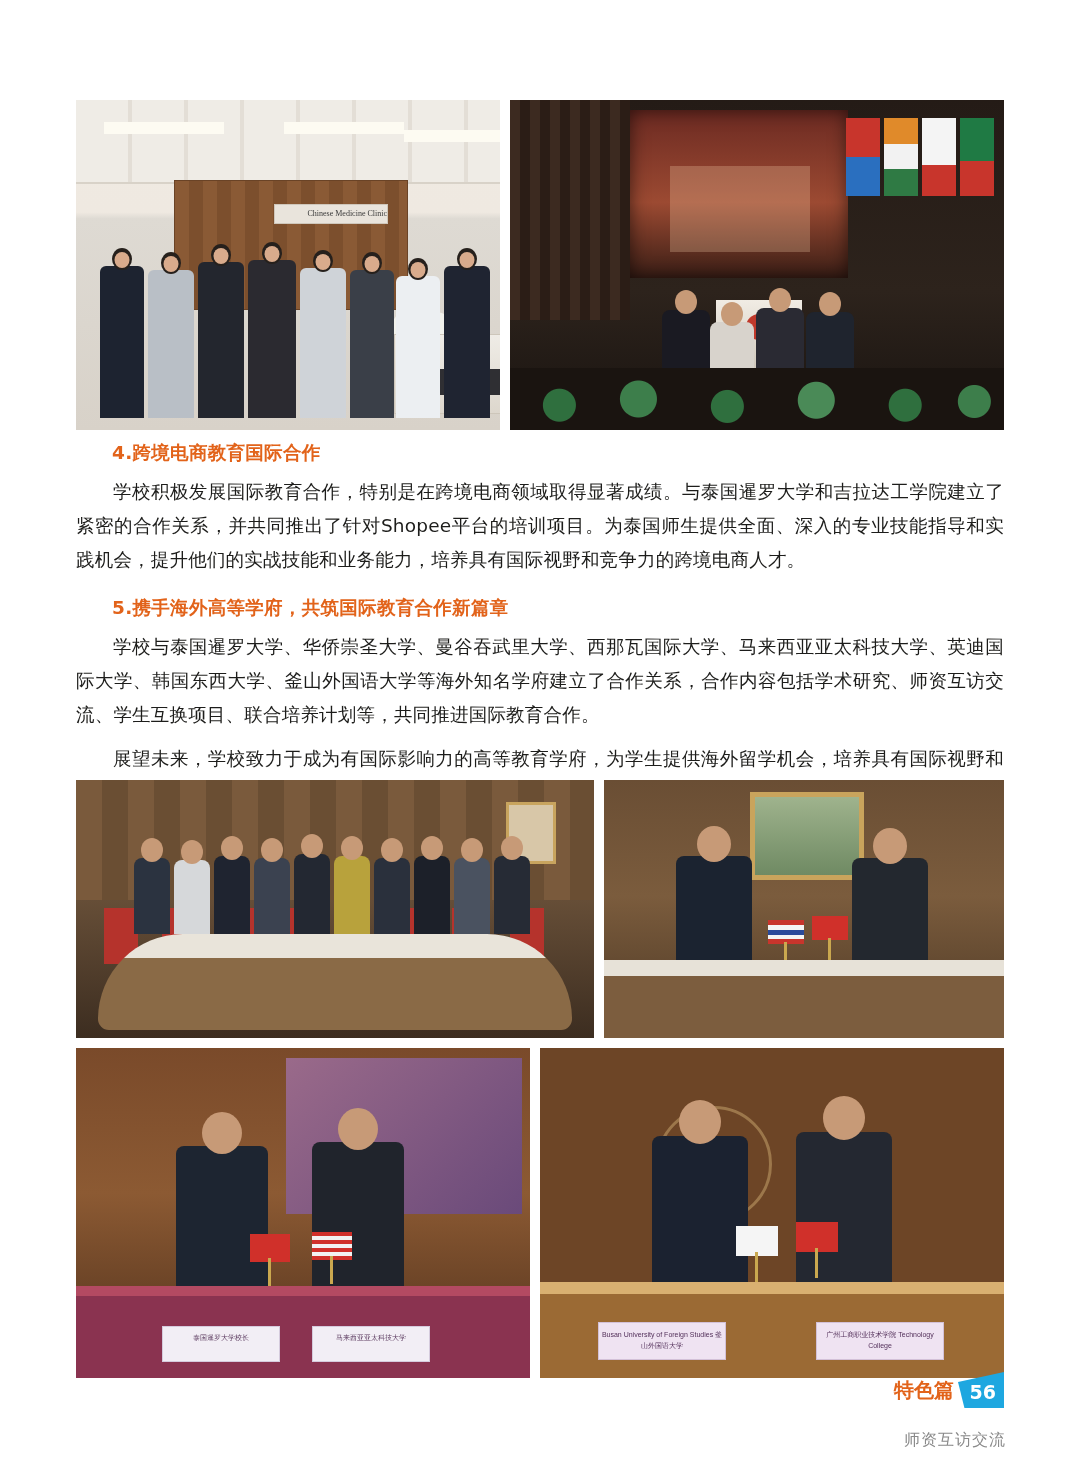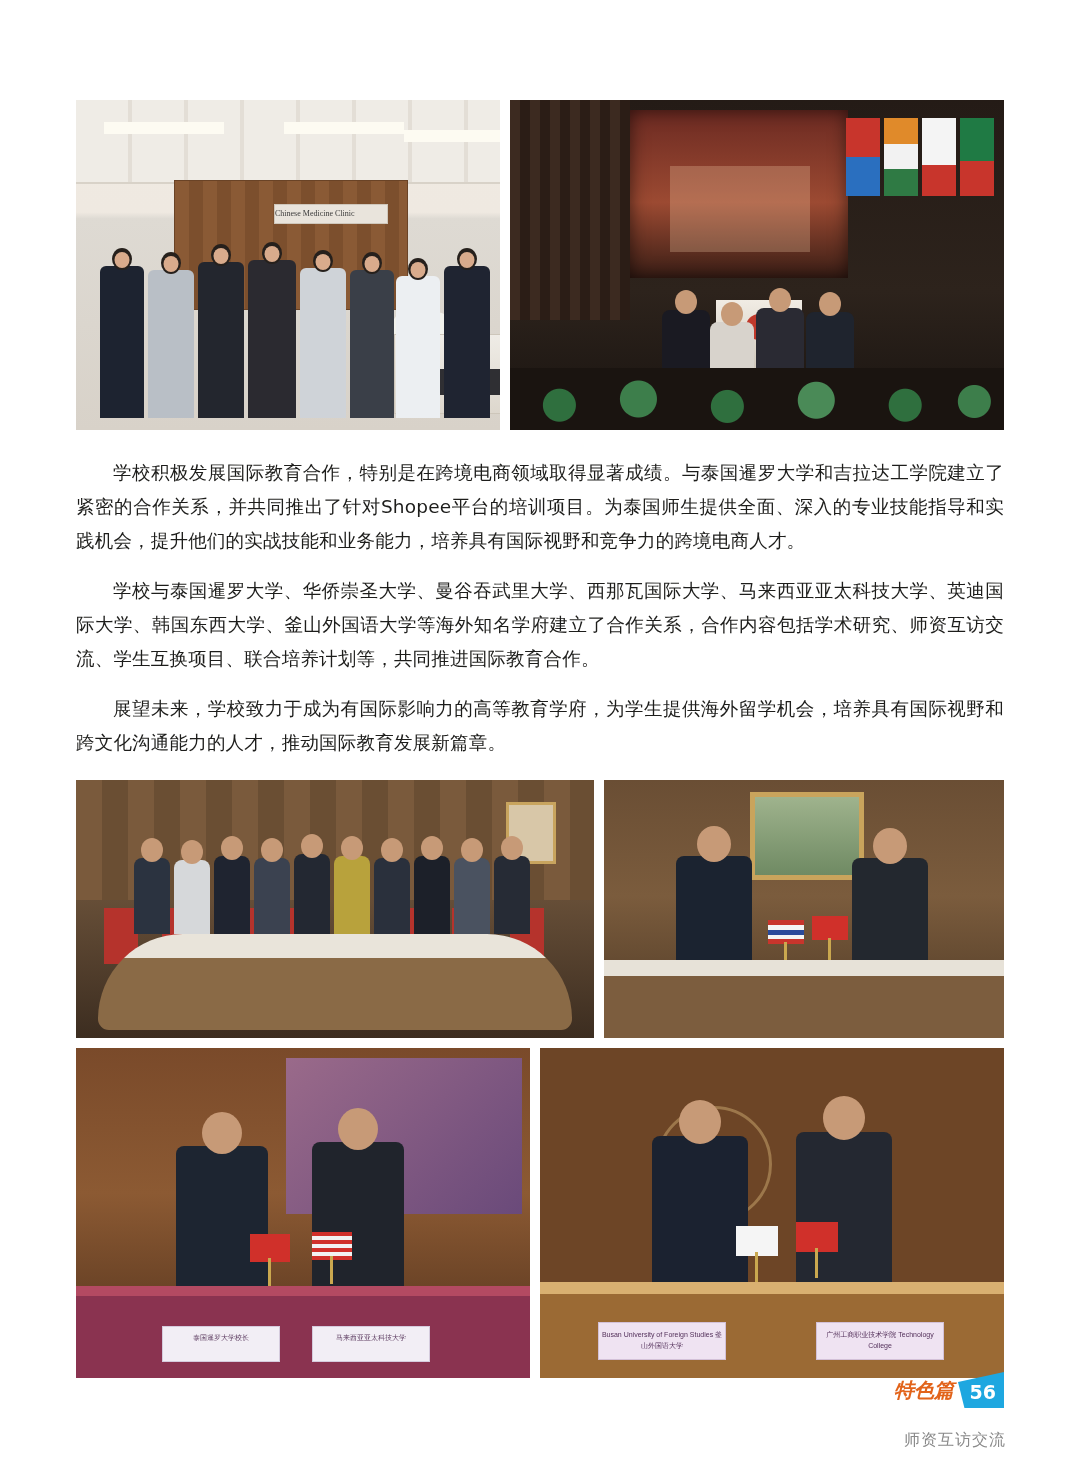--- a/index.html
+++ b/index.html
@@ -57,21 +57,21 @@
     background: #fdfbf2; box-shadow: 180px 0 0 #fdfbf2, 300px 8px 0 #fdfbf2;
   }
   .p-clinic .wallwood {
     position: absolute; left: 98px; top: 80px; width: 232px; height: 128px;
     background: repeating-linear-gradient(90deg,#8a5a35 0 14px,#7c4f2d 14px 28px);
     border: 1px solid #6a4326;
   }
   .p-clinic .sign {
     position: absolute; left: 198px; top: 104px; width: 112px; height: 18px;
     background: #e9e4dc; border: 1px solid #cfc7bb;
-    font-size: 8px; color: #3b3b3b; text-align: left; line-height: 18px;
+    font-size: 8px; color: #3b3b3b; text-align: right; line-height: 18px;
     font-family: "Liberation Serif", serif;
   }
   .p-clinic .counter {
     position: absolute; left: 318px; top: 234px; width: 142px; height: 78px;
     background: linear-gradient(180deg,#efece6,#ddd7cd);
     border: 1px solid #cdc6ba;
   }
   .p-clinic .counter:after {
     content: ""; position: absolute; left: 12px; top: 34px; width: 118px; height: 26px;
     background: #2f2f33;
@@ -146,21 +146,21 @@
   .heading {
     color: #e2631a;
     font-size: 18.5px;
     font-weight: bold;
     margin: 0 0 9px 36px;
     letter-spacing: .3px;
   }
   .para {
     font-size: 18.5px;
     line-height: 34px;
-    margin: 16px 0 6px 0;
+    margin: 10px 0 6px 0;
     text-indent: 37px;
     text-align: justify;
     color: #1d1d1b;
     letter-spacing: .2px;
   }
 
   
   .grid {
     position: absolute;
     left: 76px;
@@ -271,21 +271,20 @@
     display: flex;
     align-items: center;
     gap: 0;
   }
   .footer-label {
     color: #e2631a;
     font-size: 20px;
     font-weight: bold;
     font-family: "DejaVu Sans", "Liberation Sans", sans-serif;
     margin-right: 4px;
-    font-style: italic;
   }
   .page-tag {
     position: relative;
     width: 46px; height: 36px;
   }
   .page-tag .shape {
     position: absolute; inset: 0;
     background: #1ea7e0;
     clip-path: polygon(0% 28%, 100% 0%, 100% 100%, 14% 100%);
   }
@@ -374,21 +373,23 @@
           <span class="hd" style="background:#c79a77;"></span>
         </div>
       <div class="person" style="left:296px;width:48px;height:118px;background:#1f242e;">
           <span class="hd" style="background:#c79a77;"></span>
         </div>
       <div class="floralrow"></div>
     </div>
   </div>
 
   <div class="text-block">
+    <h3 class="heading">4.跨境电商教育国际合作</h3>
     <p class="para">学校积极发展国际教育合作，特别是在跨境电商领域取得显著成绩。与泰国暹罗大学和吉拉达工学院建立了紧密的合作关系，并共同推出了针对Shopee平台的培训项目。为泰国师生提供全面、深入的专业技能指导和实践机会，提升他们的实战技能和业务能力，培养具有国际视野和竞争力的跨境电商人才。</p>
+    <h3 class="heading" style="margin-top:18px;">5.携手海外高等学府，共筑国际教育合作新篇章</h3>
     <p class="para">学校与泰国暹罗大学、华侨崇圣大学、曼谷吞武里大学、西那瓦国际大学、马来西亚亚太科技大学、英迪国际大学、韩国东西大学、釜山外国语大学等海外知名学府建立了合作关系，合作内容包括学术研究、师资互访交流、学生互换项目、联合培养计划等，共同推进国际教育合作。</p>
     <p class="para">展望未来，学校致力于成为有国际影响力的高等教育学府，为学生提供海外留学机会，培养具有国际视野和跨文化沟通能力的人才，推动国际教育发展新篇章。</p>
   </div>
 
   <div class="grid">
 
     <div class="grid-row">
       <div class="photo p-round">
         <div class="wall"></div>
         <div class="portrait"></div>

